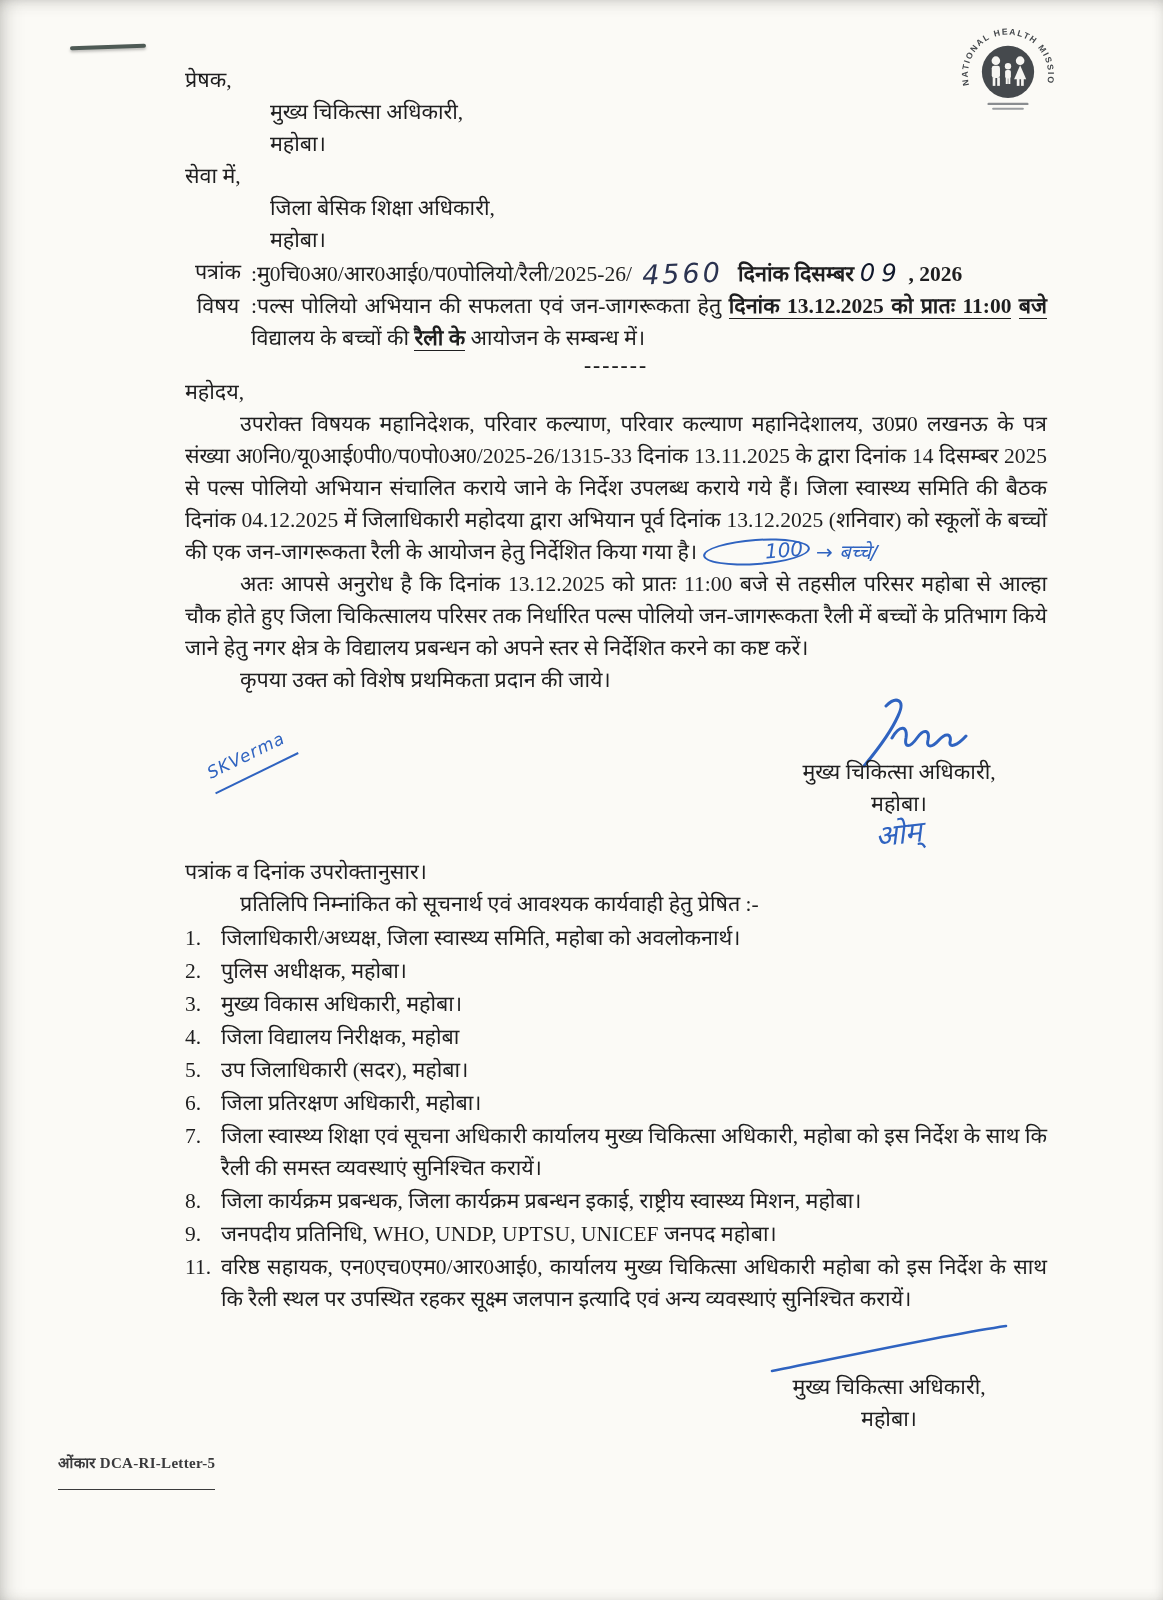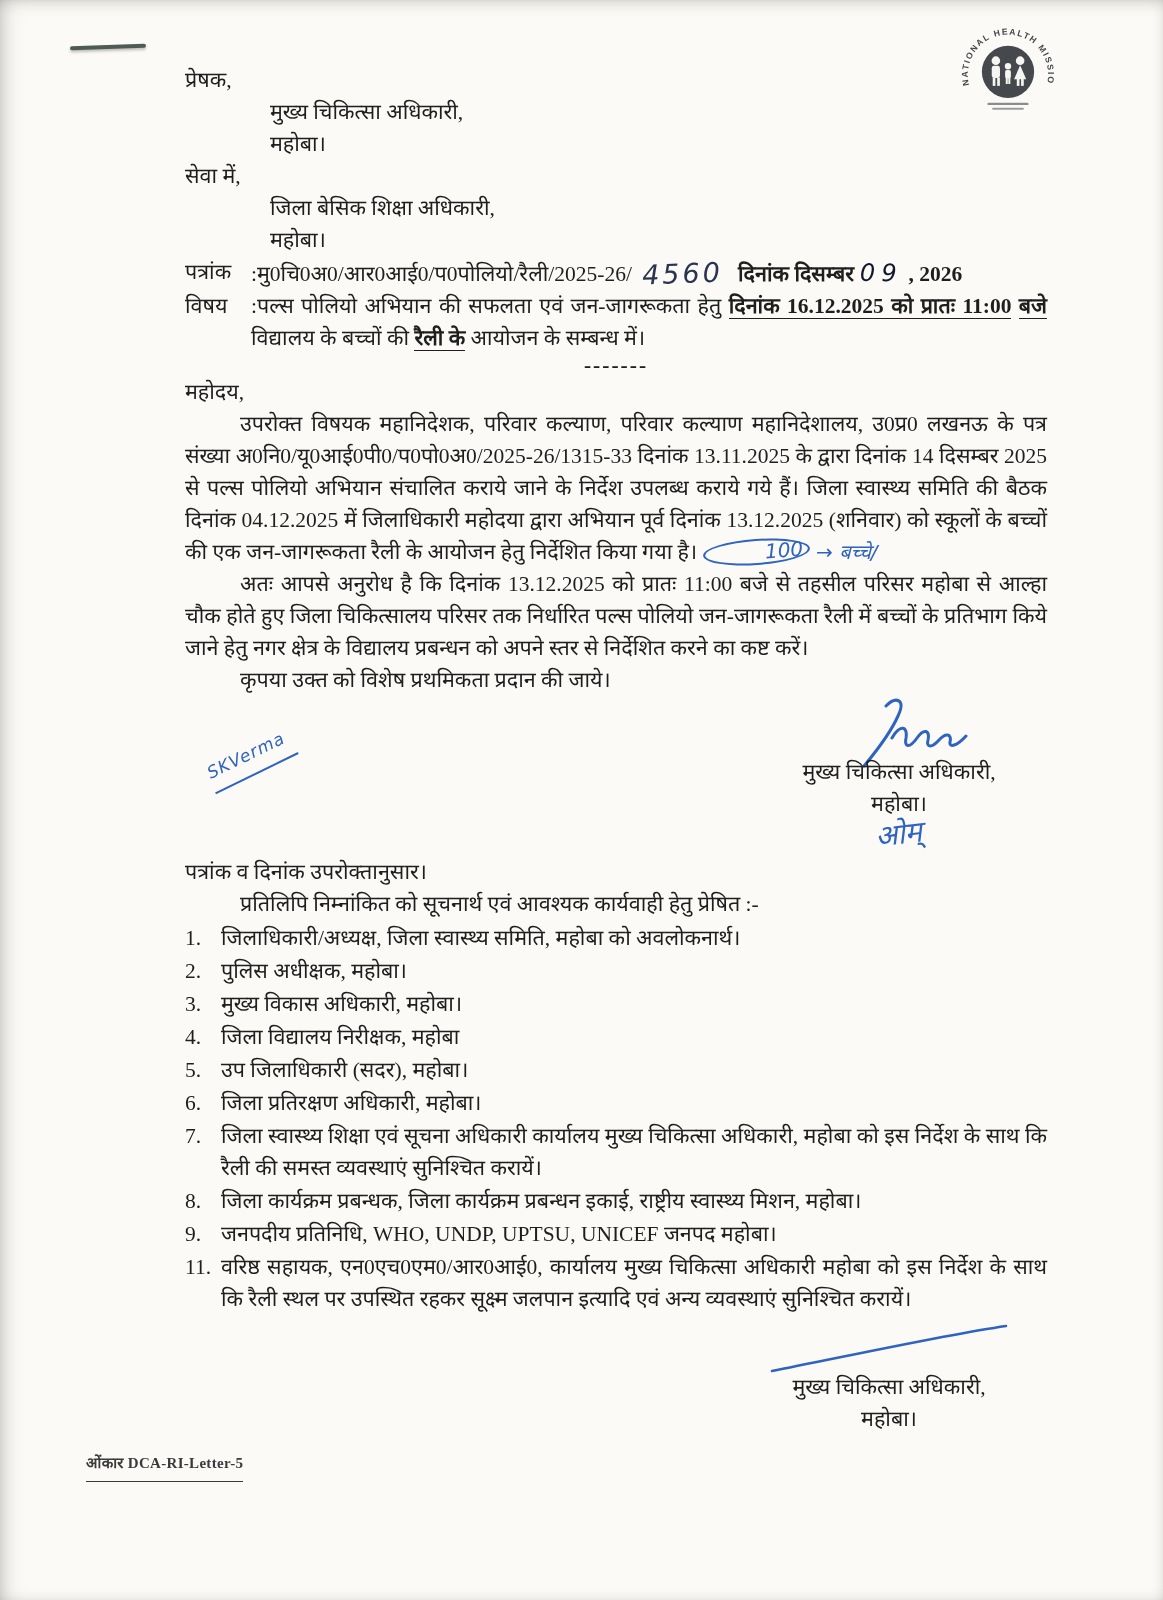--- a/index.html
+++ b/index.html
@@ -14,21 +14,21 @@
                 inset 0 -8px 16px -12px rgba(60,60,55,.15);
   }
   .staple { position:absolute; left:70px; top:45px; width:76px; height:4px;
     background:#4e5a55; border-radius:2px; transform:rotate(-2deg);
     box-shadow:0 2px 3px rgba(0,0,0,.25); }
   .logo { position:absolute; left:952px; top:14px; width:112px; height:112px; }
   .content { position:absolute; left:185px; top:64px; width:862px;
     font-size:21.5px; line-height:32px; color:#1e1e1f; }
   .indent1 { margin-left:85px; }
   .row { display:flex; }
-  .lbl { flex:0 0 66px; }
+  .lbl { flex:0 0 66px;text-align:center; }
   .val { flex:1; }
   .subject-text { text-align:justify; }
   .u { border-bottom:1.8px solid #1e1e1f; font-weight:bold; }
   .bold { font-weight:bold;text-align:right; }
   .sep { text-align:center; letter-spacing:2px; line-height:22px; font-weight:bold; }
   .para { text-align:justify; text-indent:55px; }
   .para2 { text-align:justify; text-indent:55px; }
   .hw { font-family:"DejaVu Sans",sans-serif; font-style:italic; }
   .hw-ref { display:inline-block; font-size:27px; letter-spacing:3px; color:#2b3350;
     transform:rotate(-2deg) translateY(2px); padding:0 10px; }
@@ -46,22 +46,22 @@
   .scribble { font-size:29px; transform:rotate(-7deg); display:inline-block; margin-top:-2px; }
   .copy-intro { text-indent:55px; }
   .list { margin-top:2px; }
   .item { display:flex; margin-bottom:1px; }
   .item .no { flex:0 0 36px; }
   .item .txt { flex:1; text-align:justify; }
   .sig-bot-wrap { position:relative; height:150px; margin-top:6px; }
   .sig-bot { position:absolute; right:28px; top:0; width:260px; text-align:center; }
   .stroke-svg { display:block; margin:0 auto -6px auto; }
   .footer { position:absolute; left:58px; top:1452px; font-size:15px; font-weight:bold;
-    color:#3a3a3c; border-bottom:1.6px solid #3a3a3c; padding-bottom:9px; letter-spacing:.3px;
-    font-family:"Liberation Serif",serif;margin-left:28px; }
+    color:#3a3a3c; border-bottom:1.6px solid #3a3a3c; padding-bottom:17px; letter-spacing:.3px;
+    font-family:"Liberation Serif",serif; }
 </style>
 </head>
 <body>
 
 <div class="page">
 
   <div class="staple"></div>
 
   <svg class="logo" viewBox="0 0 120 120">
     <defs>
@@ -105,21 +105,21 @@
       <div class="val">
         <span>:मु0चि0अ0/आर0आई0/प0पोलियो/रैली/2025-26/</span><span class="hw hw-ref">4560</span>
         <span class="bold">दिनांक दिसम्बर</span><span class="hw hw-day">09</span><span class="bold">, 2026</span>
       </div>
     </div>
 
     <div class="row">
       <div class="lbl">विषय</div>
       <div class="val subject-text">
         <span>:पल्स पोलियो अभियान की सफलता एवं जन-जागरूकता हेतु</span>
-        <span class="u">दिनांक 16.12.2025 को प्रातः 11:00</span>
+        <span class="u">दिनांक 13.12.2025 को प्रातः 11:00</span>
         <span class="u">बजे</span>
         <span>विद्यालय के बच्चों की</span>
         <span class="u">रैली के</span>
         <span>आयोजन के सम्बन्ध में।</span>
       </div>
     </div>
 
     <div class="sep">-------</div>
 
     <div>महोदय,</div>

